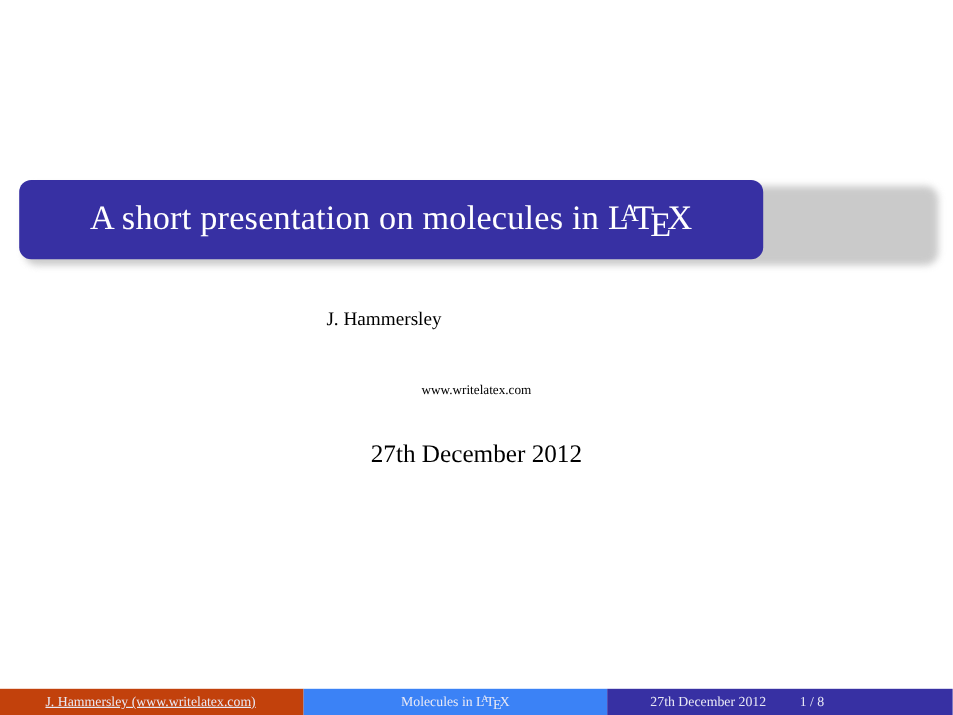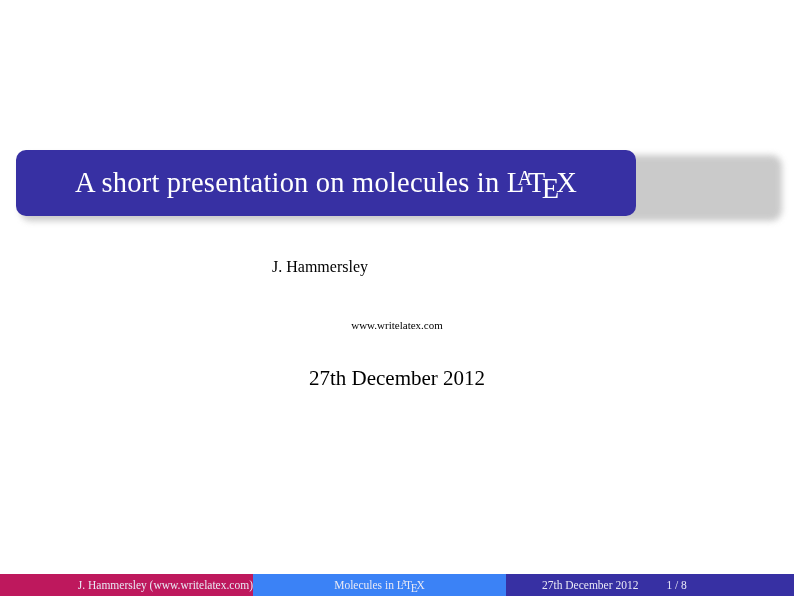--- a/index.html
+++ b/index.html
@@ -135,23 +135,24 @@
     height: 22px;
     display: flex;
     align-items: center;
     color: #e9e9f5;
     font-size: 11.5px;
     white-space: nowrap;
     overflow: hidden;
   }
   .footer-left {
     width: 265px;
-    background: #be185d;
+    background: #c2410c;
     padding-left: 0px;
-    justify-content: flex-end;
+    justify-content: center;
+    text-decoration: underline;
   }
   .footer-left .ftxt { margin-left: -2px; }
   .footer-mid {
     width: 265px;
     background: #3b82f6;
     justify-content: center;
   }
   .footer-right {
     width: 264px;
     background: #3730a3;

